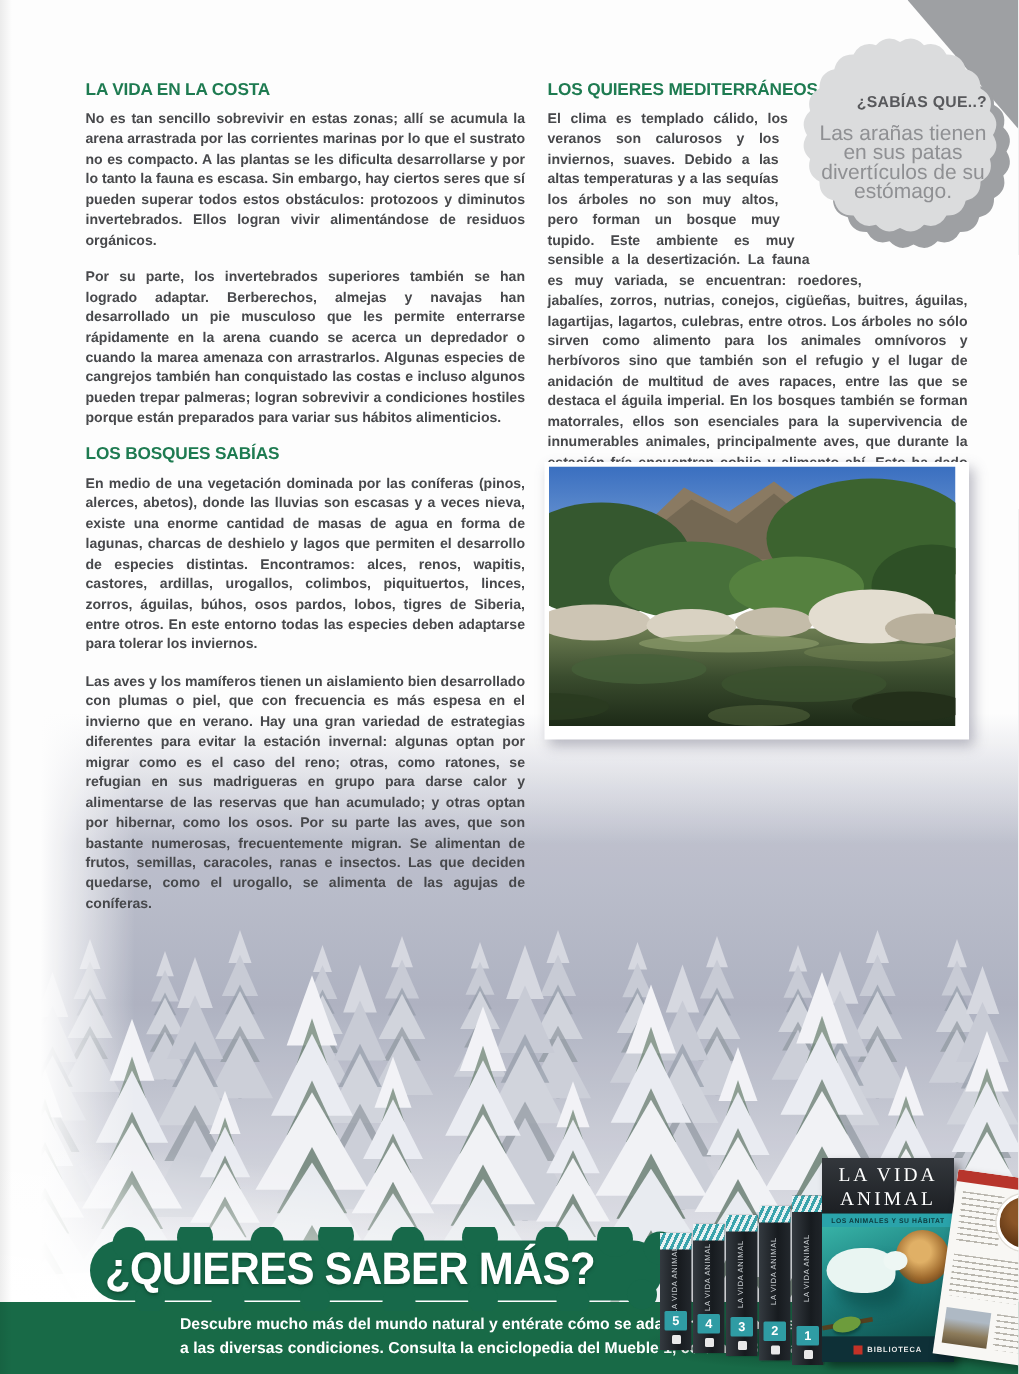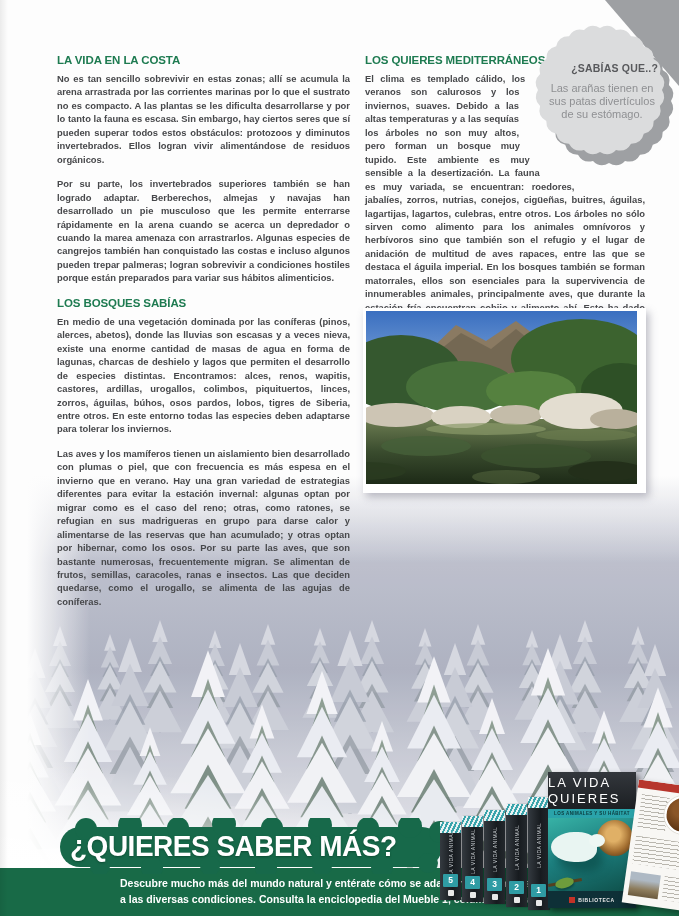--- a/index.html
+++ b/index.html
@@ -8,21 +8,21 @@
   .page-edge{position:absolute;left:0;top:0;bottom:0;width:8px;
         background:linear-gradient(to right,rgba(0,0,0,.07),rgba(0,0,0,0));z-index:8;}
 
   
   .corner-tri{position:absolute;right:0;top:0;width:74px;height:86px;background:#9ea0a3;
         clip-path:polygon(100% 0,0 0,100% 100%);z-index:2;}
   .badge{position:absolute;left:524px;top:14px;width:160px;height:164px;z-index:3;}
   .badge svg{position:absolute;left:0;top:0;}
   .badge-inner{position:absolute;left:22px;top:48px;width:112px;text-align:center;}
   .badge-title{font-size:10.5px;font-weight:bold;color:#58595c;letter-spacing:.2px;margin-bottom:8px;text-align:right;}
-  .badge-text{font-size:11px;line-height:13px;color:#8f9093;}
+  .badge-text{font-size:14px;line-height:13px;color:#8f9093;}
 
   
   .columns{position:absolute;left:57px;top:30px;width:588px;display:flex;z-index:2;margin-top:16px;}
   .col-left{width:293px;margin-right:15px;}
   .col-right{width:280px;}
   h2.sec{font-size:11.5px;font-weight:bold;color:#1e7b51;letter-spacing:-.1px;
         margin:12px 0 6px 0;}
   h2.sec:first-child{margin-top:8px;}
   p.body{font-size:9.4px;line-height:13.45px;color:#47484b;text-align:justify;
         margin:0 0 11px 0;font-weight:bold;}
@@ -62,22 +62,22 @@
   .spine .cap{height:11px;background:repeating-linear-gradient(115deg,#e9f2f3 0 2px,#3aa4ac 2px 4px);}
   .spine .stitle{position:absolute;left:0;right:0;top:14px;bottom:30px;
         writing-mode:vertical-rl;transform:rotate(180deg);display:flex;align-items:center;justify-content:center;
         font-size:5px;letter-spacing:.5px;color:#cdd2d6;white-space:nowrap;}
   .spine .num{position:absolute;left:3px;right:3px;bottom:13px;height:13px;background:#2f9ca4;
         color:#fff;font-size:8.5px;font-weight:bold;text-align:center;line-height:13px;border-radius:1px;}
   .spine .logo-sq{position:absolute;left:50%;bottom:4px;width:6px;height:6px;margin-left:-3px;
         background:#e8e8e8;border-radius:1px;}
   .frontbook{position:absolute;left:112px;top:6px;width:88px;height:136px;background:#101316;
         box-shadow:3px 3px 6px rgba(0,0,0,.45);}
-  .fb-header{height:34px;background:linear-gradient(#33373c,#1c1f23);color:#fff;
-        font-family:Liberation Sans, sans-serif;font-size:13px;letter-spacing:2px;line-height:16px;padding-top:3px;}
+  .fb-header{height:34px;background:linear-gradient(#33373c,#1c1f23);color:#fff;text-align:center;
+        font-family:Liberation Serif, serif;font-size:13px;letter-spacing:2px;line-height:16px;padding-top:3px;}
   .fb-band{height:9px;background:#2aa3aa;color:#0b3a3d;font-size:4.5px;font-weight:bold;
         text-align:center;line-height:9px;letter-spacing:.4px;}
   .fb-art{position:relative;height:73px;overflow:hidden;
         background:linear-gradient(160deg,#37b2a6 0%,#1d8080 45%,#0e4f49 100%);}
   .bear{position:absolute;left:3px;top:14px;width:46px;height:30px;background:#e9f5f2;
         border-radius:55% 45% 45% 55%;box-shadow:6px 10px 10px rgba(6,60,55,.5);}
   .bear::after{content:"";position:absolute;right:-8px;top:2px;width:16px;height:13px;
         background:#eef7f4;border-radius:50%;}
   .lion{position:absolute;right:3px;top:2px;width:36px;height:36px;border-radius:50%;
         background:radial-gradient(circle at 45% 40%,#e0b066 25%,#a06b2e 60%,#4c2f12 95%);}
@@ -311,21 +311,21 @@
     <div class="spine" style="left:92px;top:31px;height:113px;">
       <div class="cap"></div>
       <div class="stitle">LA VIDA ANIMAL</div>
       <div class="num">1</div>
       <div class="logo-sq"></div>
     </div>
 
     <div class="frontbook">
       <div class="fb-header">
         <div>LA VIDA</div>
-        <div>QUIERES</div>
+        <div>ANIMAL</div>
       </div>
       <div class="fb-band">LOS ANIMALES Y SU HÁBITAT</div>
       <div class="fb-art">
         <div class="lion"></div>
         <div class="bear"></div>
         <div class="branch"></div>
         <div class="frog"></div>
       </div>
       <div class="fb-footer">
         <span class="lg"></span>

